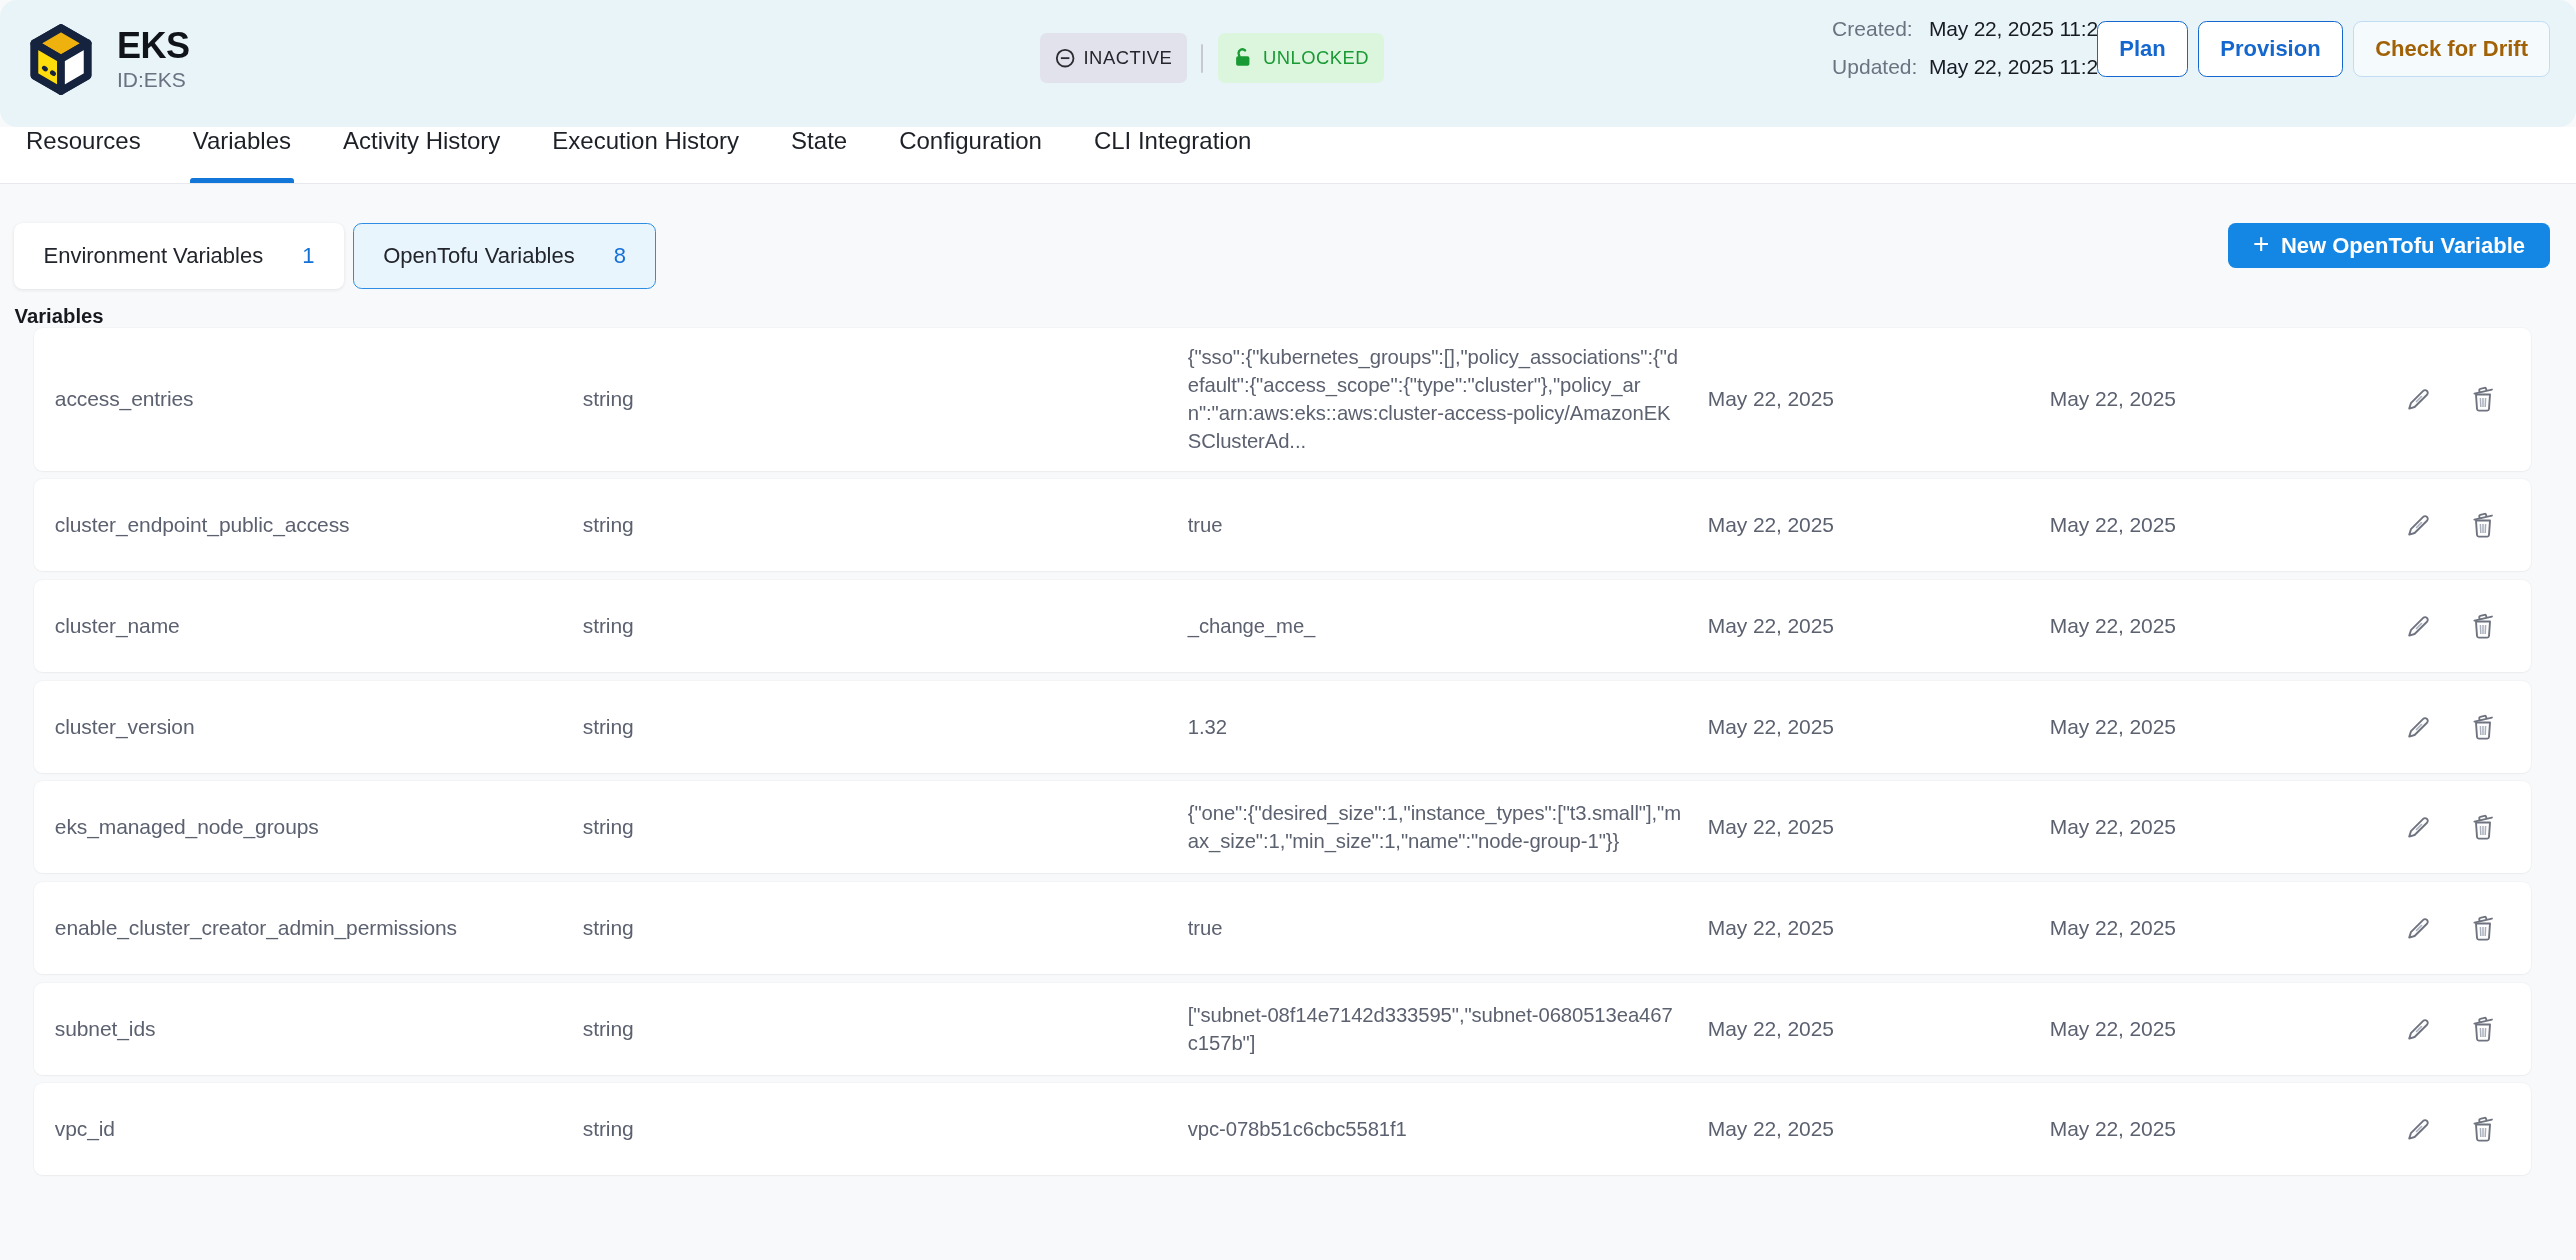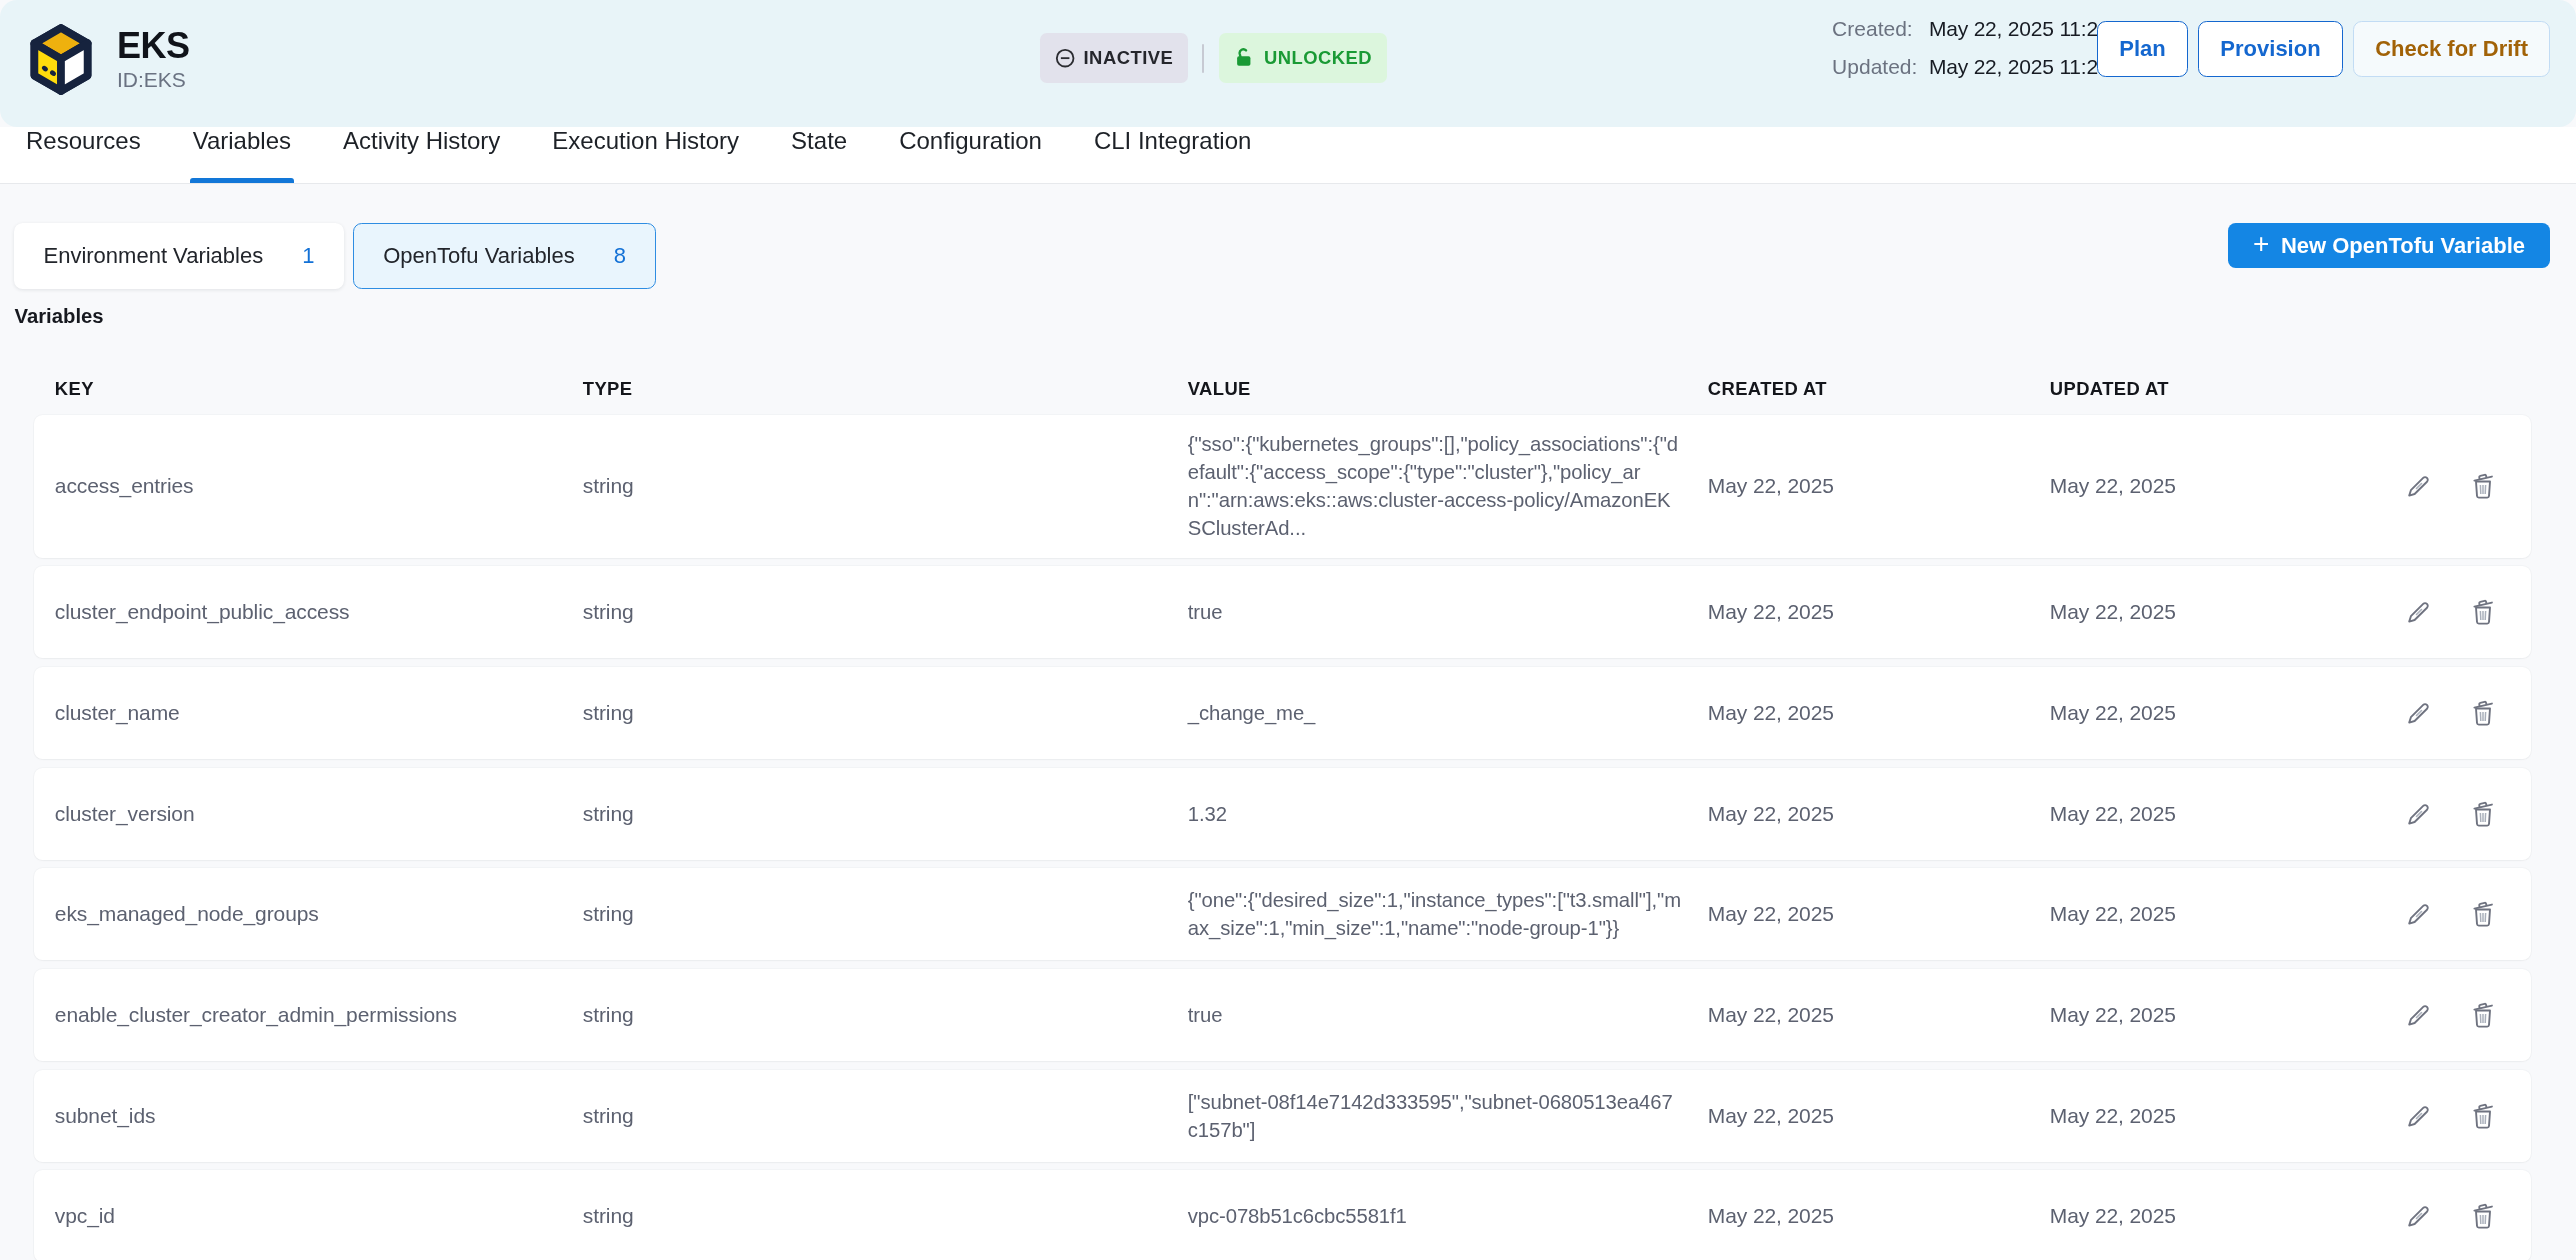--- a/index.html
+++ b/index.html
@@ -6,21 +6,21 @@
   body{font-family:"Liberation Sans", sans-serif; -webkit-font-smoothing:antialiased;}
   .app{position:relative;width:2576px;height:1261px;background:#f8f9fb;overflow:hidden;}
 
   
   .topbar{position:relative;height:127px;background:#e8f4f8;display:flex;align-items:center;padding:0 26px;box-sizing:border-box;border-radius:17px;}
   .logo{flex:0 0 auto;margin-right:21px;margin-top:-3.9px;}
   .title-block{display:flex;flex-direction:column;justify-content:center;margin-top:-7.7px;}
   .env-title{margin:0;font-size:36px;font-weight:bold;color:#10131a;line-height:1.05;letter-spacing:-0.5px;}
   .env-id{font-size:21px;color:#6a7282;margin-top:2.9px;}
   .badges{position:absolute;left:1040px;top:33px;display:flex;align-items:center;gap:14.5px;}
-  .badge{display:inline-flex;align-items:center;gap:8.7px;height:50px;padding:0 14.5px;border-radius:6.8px;font-size:18.4px;font-weight:bold;letter-spacing:0.5px;}
+  .badge{display:inline-flex;align-items:center;gap:8.7px;height:50px;padding:0 14.5px;border-radius:6.8px;font-size:18.4px;font-weight:normal;letter-spacing:0.5px;}
   .badge-inactive{background:#e2e2ec;color:#25262c;}
   .badge-unlocked{background:#dcf6dd;color:#1a9a35;}
   .badge-divider{width:1.9px;height:29px;background:#c7cad3;border-radius:1px;}
   .timestamps{position:absolute;right:431px;top:17.4px;display:grid;grid-template-columns:auto auto;column-gap:11.6px;row-gap:13.5px;font-size:21px;align-items:baseline;}
   .ts-label{color:#6b7280;text-align:left;}
   .ts-value{color:#171b23;font-weight:500;letter-spacing:-0.2px;}
   .header-actions{position:absolute;right:26px;top:21px;display:flex;gap:10.6px;}
   .btn-outline{height:56px;padding:0 21px;background:#ffffff;border:1.9px solid #1467cf;border-radius:8.7px;color:#1467cf;font-family:inherit;font-size:22px;font-weight:bold;cursor:pointer;}
   .btn-outline.disabled{color:#a16207;border-color:#c2dcf4;background:rgba(255,255,255,0.55);cursor:default;}
 
@@ -142,28 +142,20 @@
       </div>
       <button class="btn-primary">
         <span class="plus">+</span>
         <span>New OpenTofu Variable</span>
       </button>
     </div>
 
     <div class="section-title">Variables</div>
 
     <div class="table">
-      <div class="thead grid-cols">
-        <div class="th">KEY</div>
-        <div class="th">TYPE</div>
-        <div class="th">VALUE</div>
-        <div class="th">CREATED AT</div>
-        <div class="th">UPDATED AT</div>
-        <div class="th"></div>
-      </div>
       <div class="tbody">
   <div class="row grid-cols">
     <div class="cell key">access_entries</div>
     <div class="cell type">string</div>
     <div class="cell value">{"sso":{"kubernetes_groups":[],"policy_associations":{"default":{"access_scope":{"type":"cluster"},"policy_arn":"arn:aws:eks::aws:cluster-access-policy/AmazonEKSClusterAd...</div>
     <div class="cell created">May 22, 2025</div>
     <div class="cell updated">May 22, 2025</div>
     <div class="cell actions">
       <button class="icon-btn">
         <svg width="30" height="30" viewBox="0 0 30 30">

